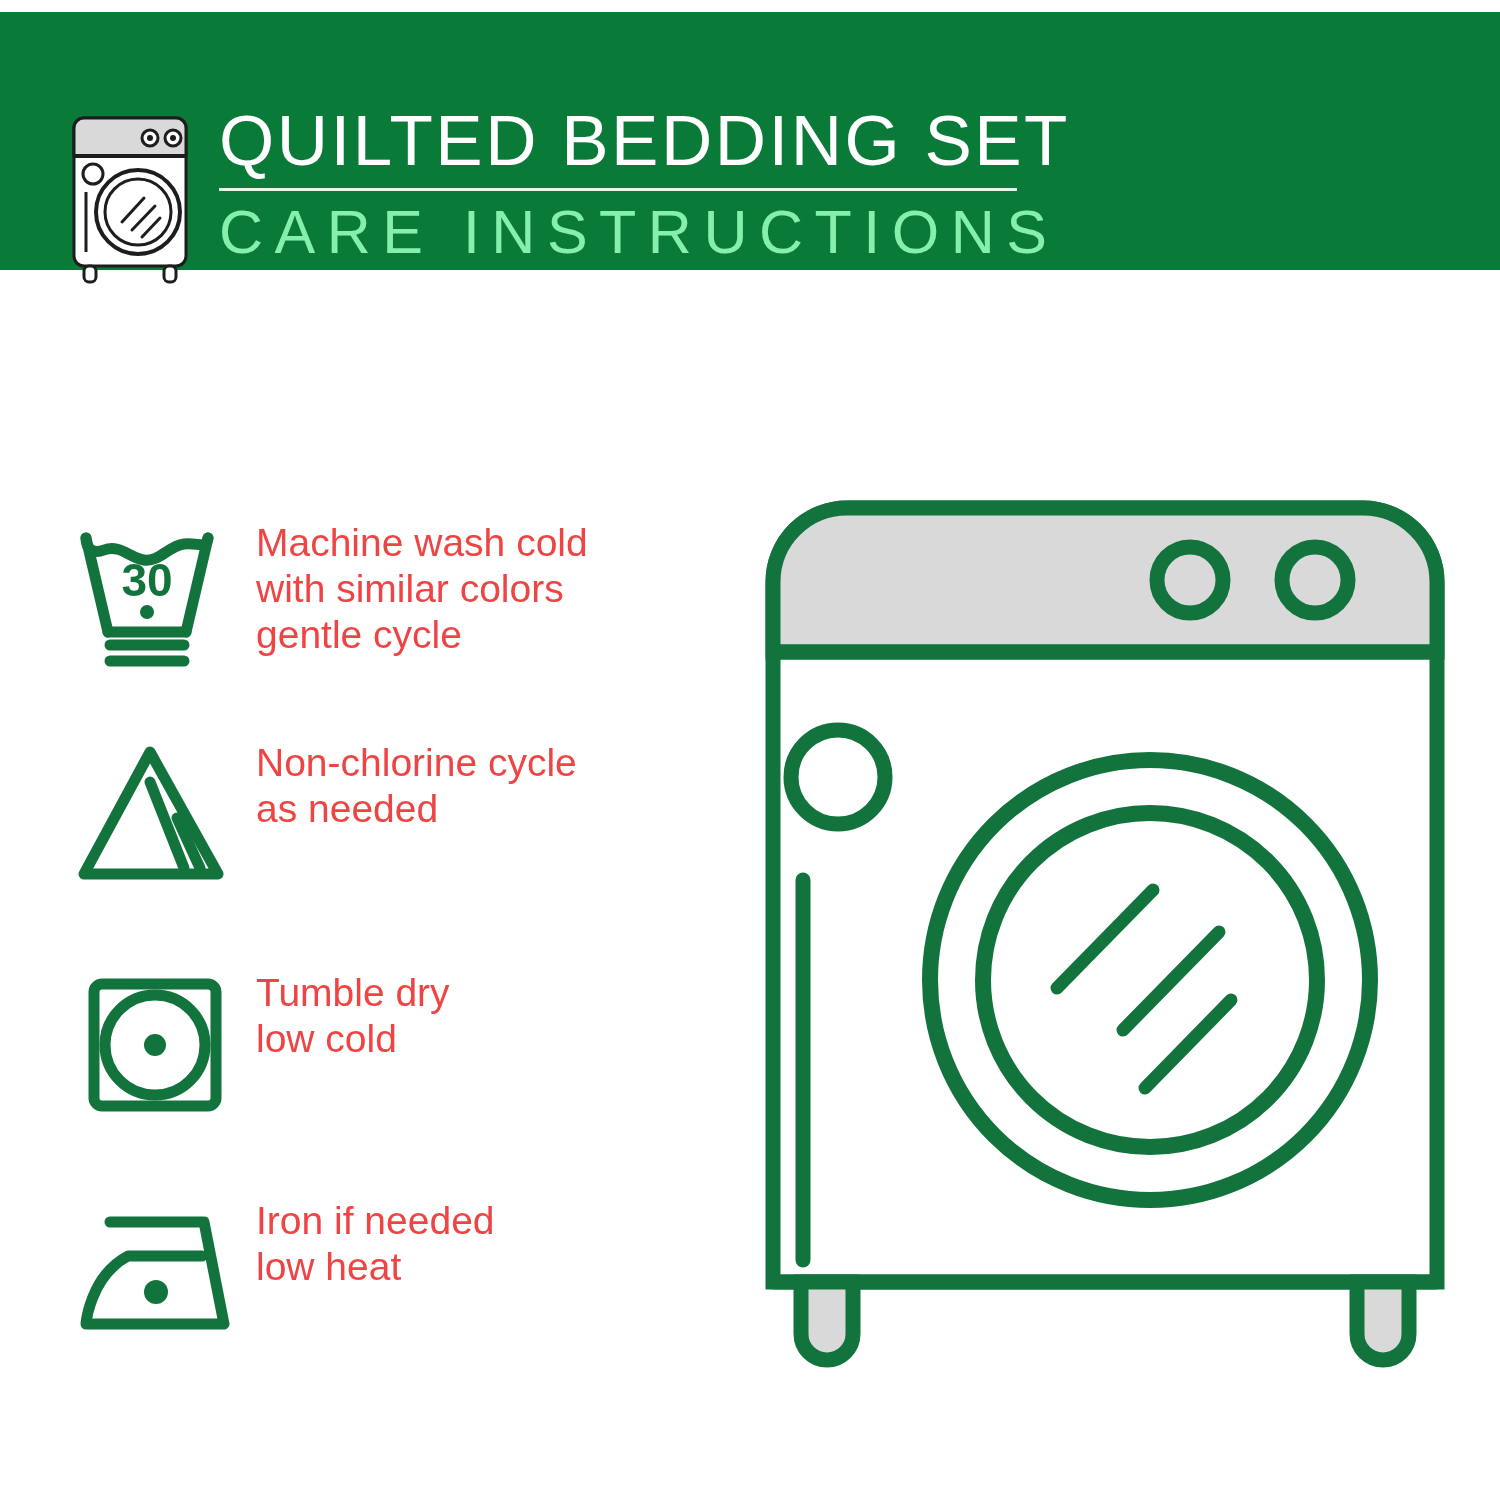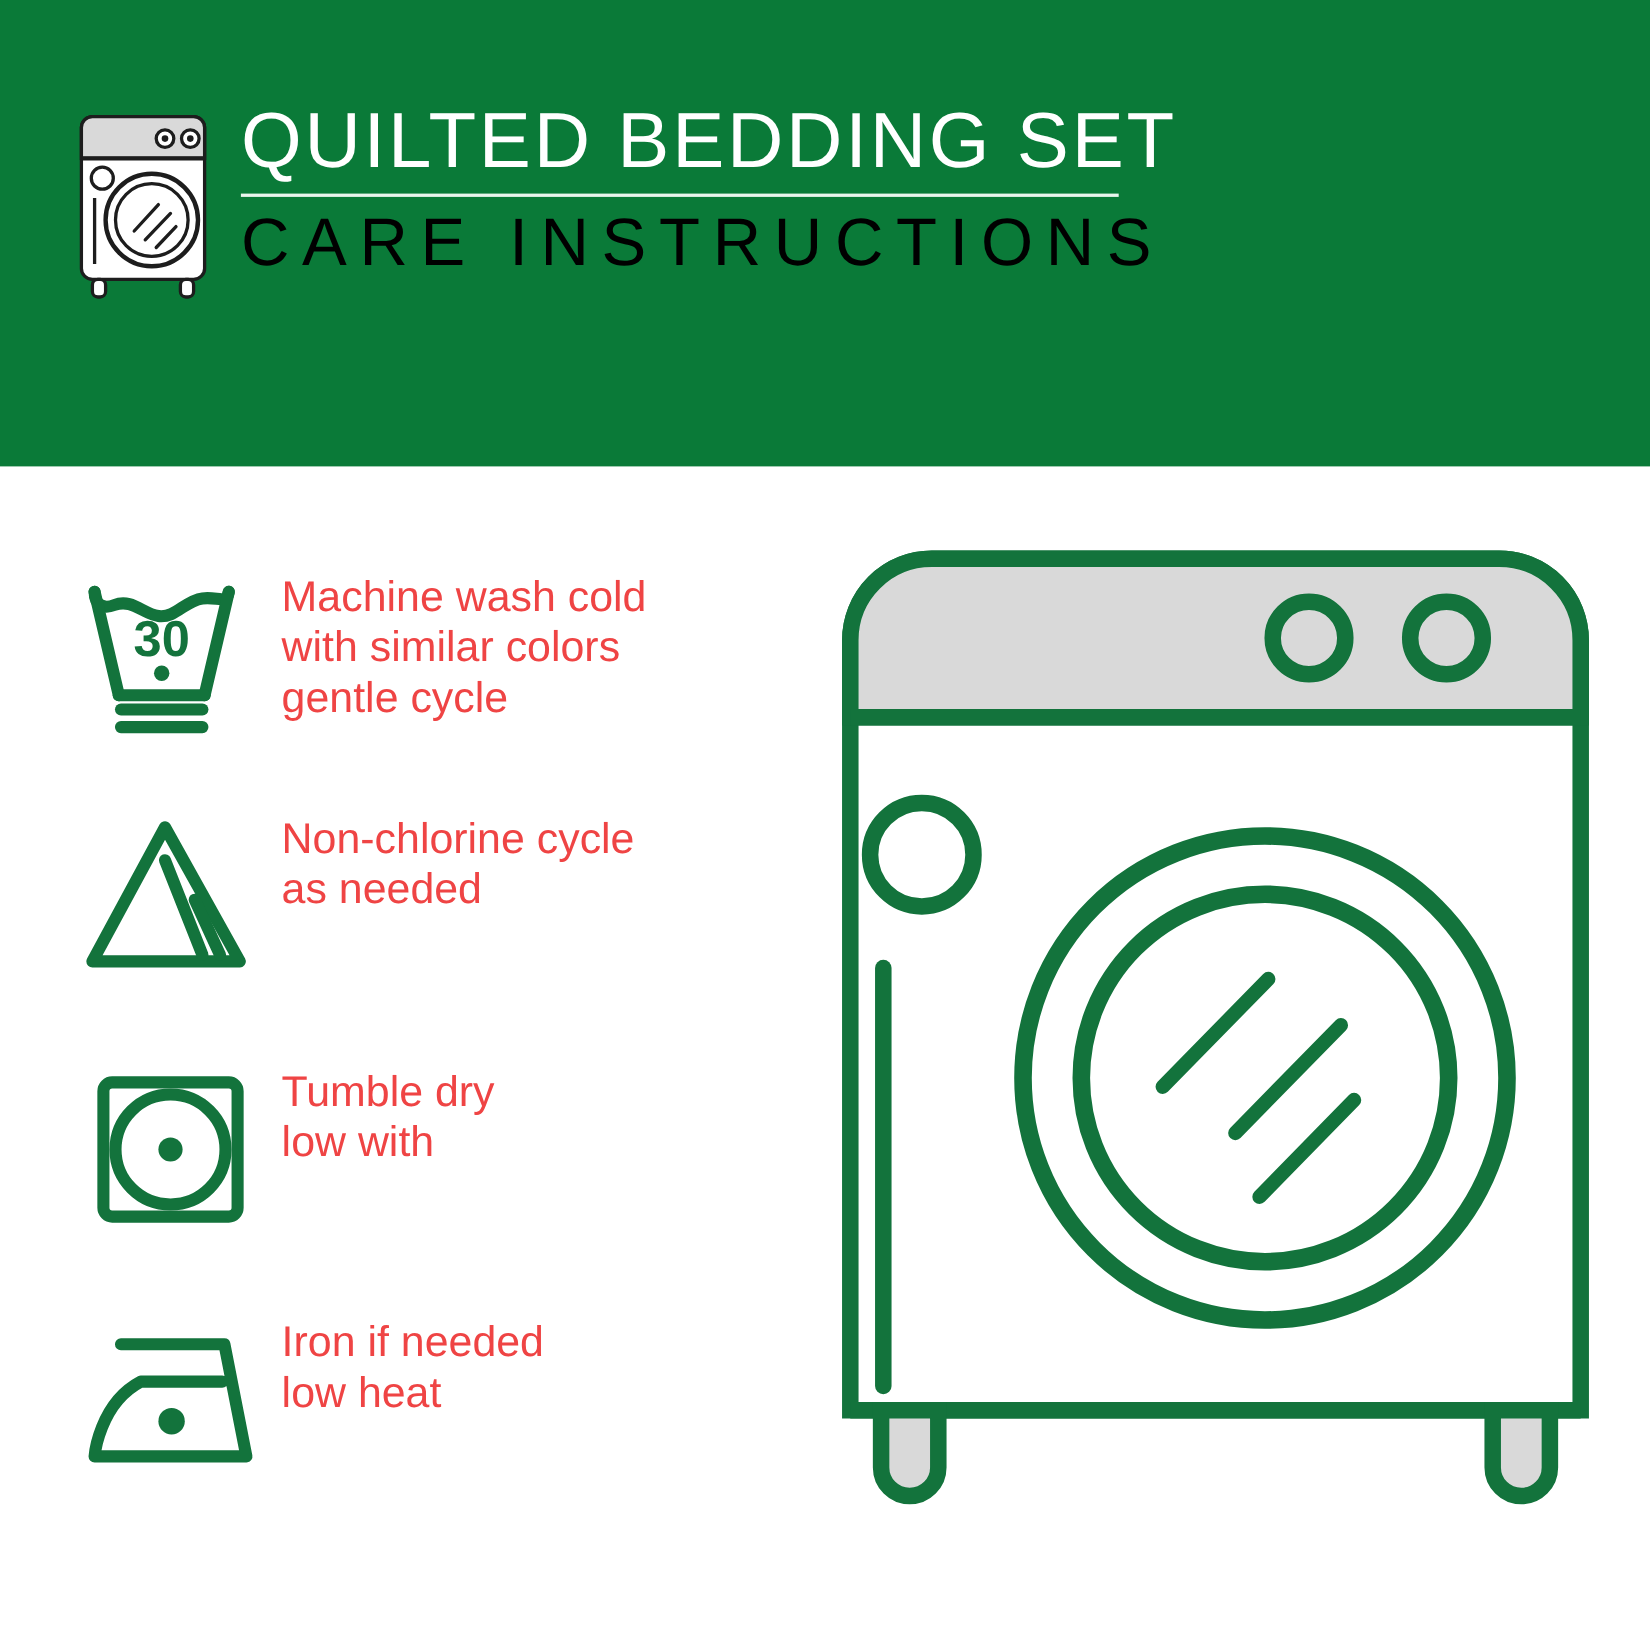--- a/index.html
+++ b/index.html
@@ -12,23 +12,23 @@
     height: 1500px;
     font-family: "Liberation Sans", sans-serif;
     overflow: hidden;
     position: relative;
   }
 
   
   .header-band {
     position: absolute;
     left: 0;
-    top: 0;
+    top: 12px;
     width: 1500px;
-    height: 424px;
+    height: 258px;
     background: #0a7a38;
   }
   .header-inner {
     position: absolute;
     left: 60px;
     top: 92px;
     width: 980px;
     height: 190px;
   }
   .header-icon {
@@ -58,21 +58,21 @@
   .title-rule {
     width: 798px;
     height: 3px;
     background: #eaf6ee;
     margin: 10px 0 8px 2px;
   }
   .title-sub {
     font-family: "Liberation Sans", sans-serif;
     font-size: 61px;
     font-weight: 400;
-    color: #000000;
+    color: #86efac;
     letter-spacing: 11.5px;
     line-height: 66px;
     white-space: nowrap;
     margin: 0;
     padding: 0 0 0 2px;
   }
 
   
   .instructions {
     position: absolute;
@@ -204,21 +204,21 @@
 
   <div class="instr-row r2">
     <div class="instr-symbol">
       <svg viewBox="0 0 172 150" width="172" height="150">
         <rect x="22" y="14" width="122" height="122" rx="8" ry="8" fill="none" stroke="#13733c" stroke-width="11"></rect>
         <circle cx="83" cy="75" r="50" fill="none" stroke="#13733c" stroke-width="11"></circle>
         <circle cx="83" cy="75" r="11" fill="#13733c"></circle>
       </svg>
     </div>
     <div class="instr-text">Tumble dry
-low with</div>
+low cold</div>
   </div>
 
   <div class="instr-row r3">
     <div class="instr-symbol">
       <svg viewBox="0 0 172 150" width="172" height="150">
         <g fill="none" stroke="#13733c" stroke-width="11" stroke-linecap="round" stroke-linejoin="round">
           <path d="M38 24 L132 24 L152 126 L14 126 C14 126 18 78 56 58 L130 58"></path>
         </g>
         <circle cx="84" cy="94" r="12" fill="#13733c"></circle>
       </svg>

